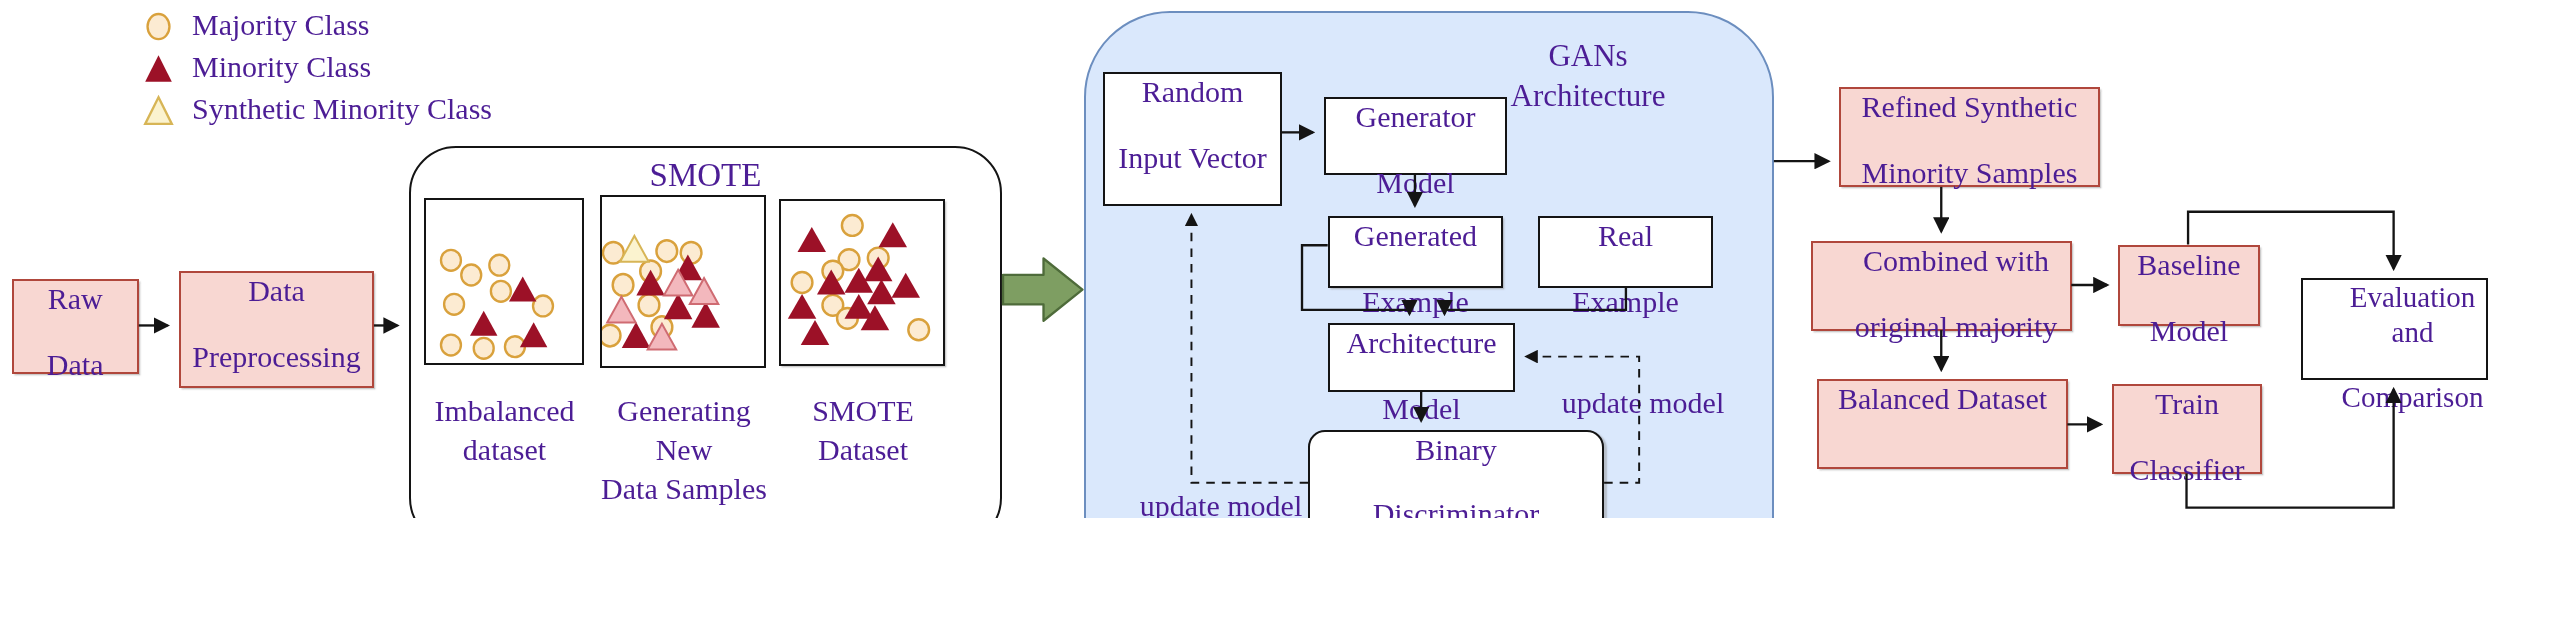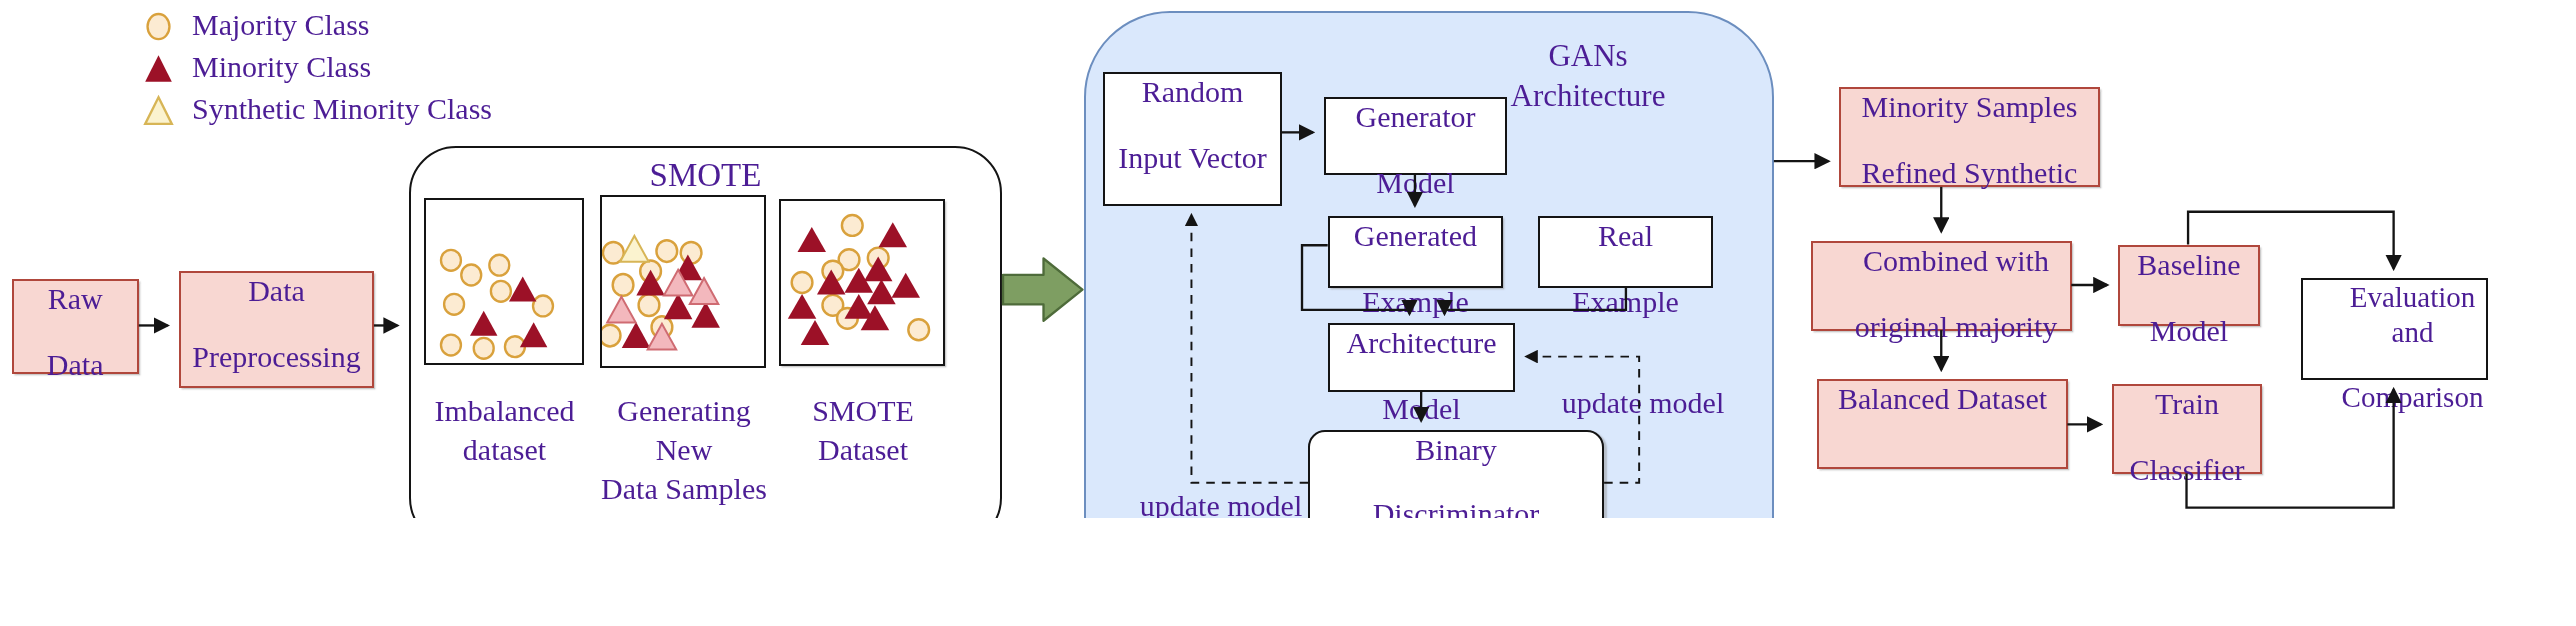--- a/index.html
+++ b/index.html
@@ -164,22 +164,22 @@
   </div>
   <div class="box white shadow" style="left:1308px;top:430px;width:296px;height:109px;line-height:1.18;border-radius:17px;">
     <span>Binary</span>
     <span>Discriminator</span>
     <span>Real / Fake</span>
   </div>
   <div class="freetext" style="left:1125px;top:486px;width:192px;">update model</div>
   <div class="freetext" style="left:1547px;top:383px;width:192px;">update model</div>
 
   <div class="box pink shadow" style="left:1839px;top:87px;width:261px;height:100px;">
+    <span>Refined Synthetic</span>
     <span>Minority Samples</span>
-    <span>Refined Synthetic</span>
   </div>
   <div class="box pink shadow" style="left:1811px;top:241px;width:261px;height:90px;padding-left:29px;">
     <span>Combined with</span>
     <span>original majority</span>
   </div>
   <div class="box pink shadow" style="left:1817px;top:379px;width:251px;height:90px;">
     <span>Balanced Dataset</span>
   </div>
   <div class="box pink shadow" style="left:2118px;top:245px;width:142px;height:81px;">
     <span>Baseline</span>

